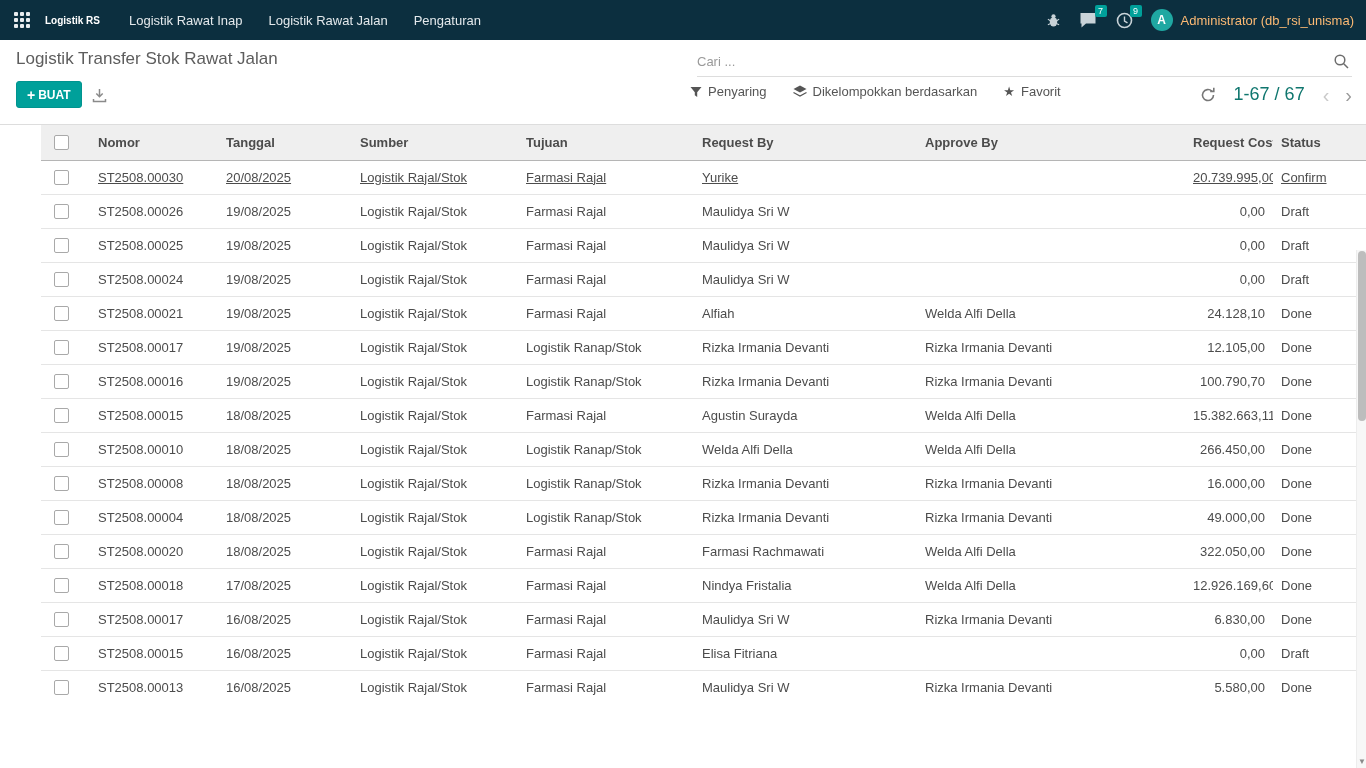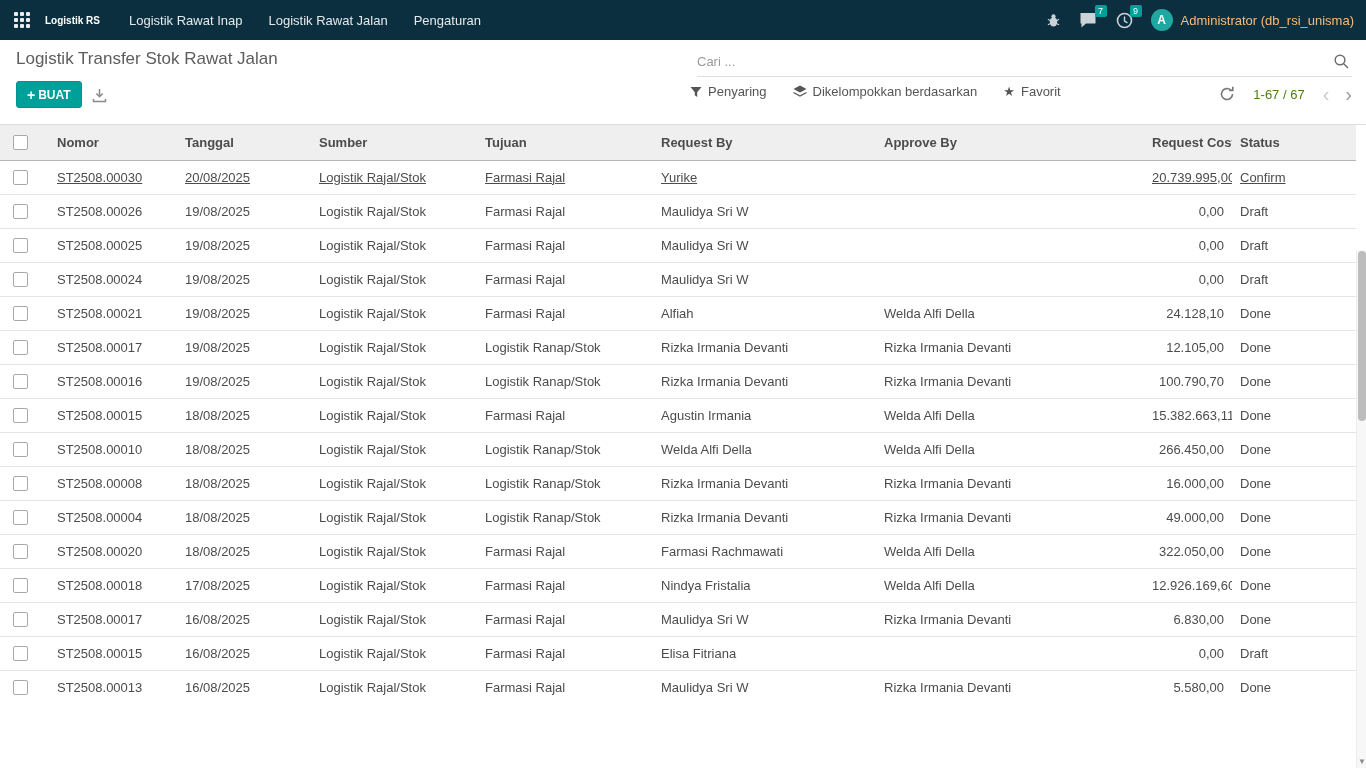--- a/index.html
+++ b/index.html
@@ -100,28 +100,28 @@
     background: none; border: none; cursor: pointer;
     font-family: "Liberation Sans", sans-serif;
     font-size: 13px; color: #555; white-space: nowrap;
   }
   .star-glyph { font-size: 13px; color: #555; line-height: 1; }
   .pager-group {
     position: absolute; right: 14px; top: 44px;
     display: flex; align-items: center; gap: 18px;
   }
   .refresh-btn { background: none; border: none; cursor: pointer; display: flex; }
-  .pager-text { font-size: 13px; color: #4d7c0f; white-space: nowrap; }
+  .pager-text { font-size: 18px; color: #0f766e; white-space: nowrap; }
   .pager-nav { display: flex; align-items: center; gap: 16px; }
   .chev { font-size: 20px; line-height: 1; cursor: pointer; background: none; border: none; font-family: "Liberation Sans", sans-serif; }
   .chev.prev { color: #c9c9c9; }
   .chev.next { color: #9b9b9b; }
 
   
-  .table-area { position: relative; height: 643px; overflow: hidden; }
+  .table-area { position: relative; height: 643px; overflow: hidden; padding-left: 41px; }
   table { border-collapse: collapse; table-layout: fixed; width: 1356px; }
   thead th {
     background: #efefef;
     border-bottom: 1px solid #b5b5b5;
     font-weight: bold; color: #4c4c4c; font-size: 13px;
     text-align: left; height: 35px; padding: 0 8px;
     white-space: nowrap; overflow: hidden;
     cursor: pointer;
   }
   tbody td {
@@ -393,21 +393,21 @@
           <td>Done</td>
         </tr>
         <tr>
           <td class="cb-cell">
             <input type="checkbox" style="">
           </td>
           <td>ST2508.00015</td>
           <td>18/08/2025</td>
           <td>Logistik Rajal/Stok</td>
           <td>Farmasi Rajal</td>
-          <td>Agustin Irmania</td>
+          <td>Agustin Surayda</td>
           <td>Welda Alfi Della</td>
           <td class="num">15.382.663,11</td>
           <td>Done</td>
         </tr>
         <tr>
           <td class="cb-cell">
             <input type="checkbox" style="">
           </td>
           <td>ST2508.00010</td>
           <td>18/08/2025</td>

